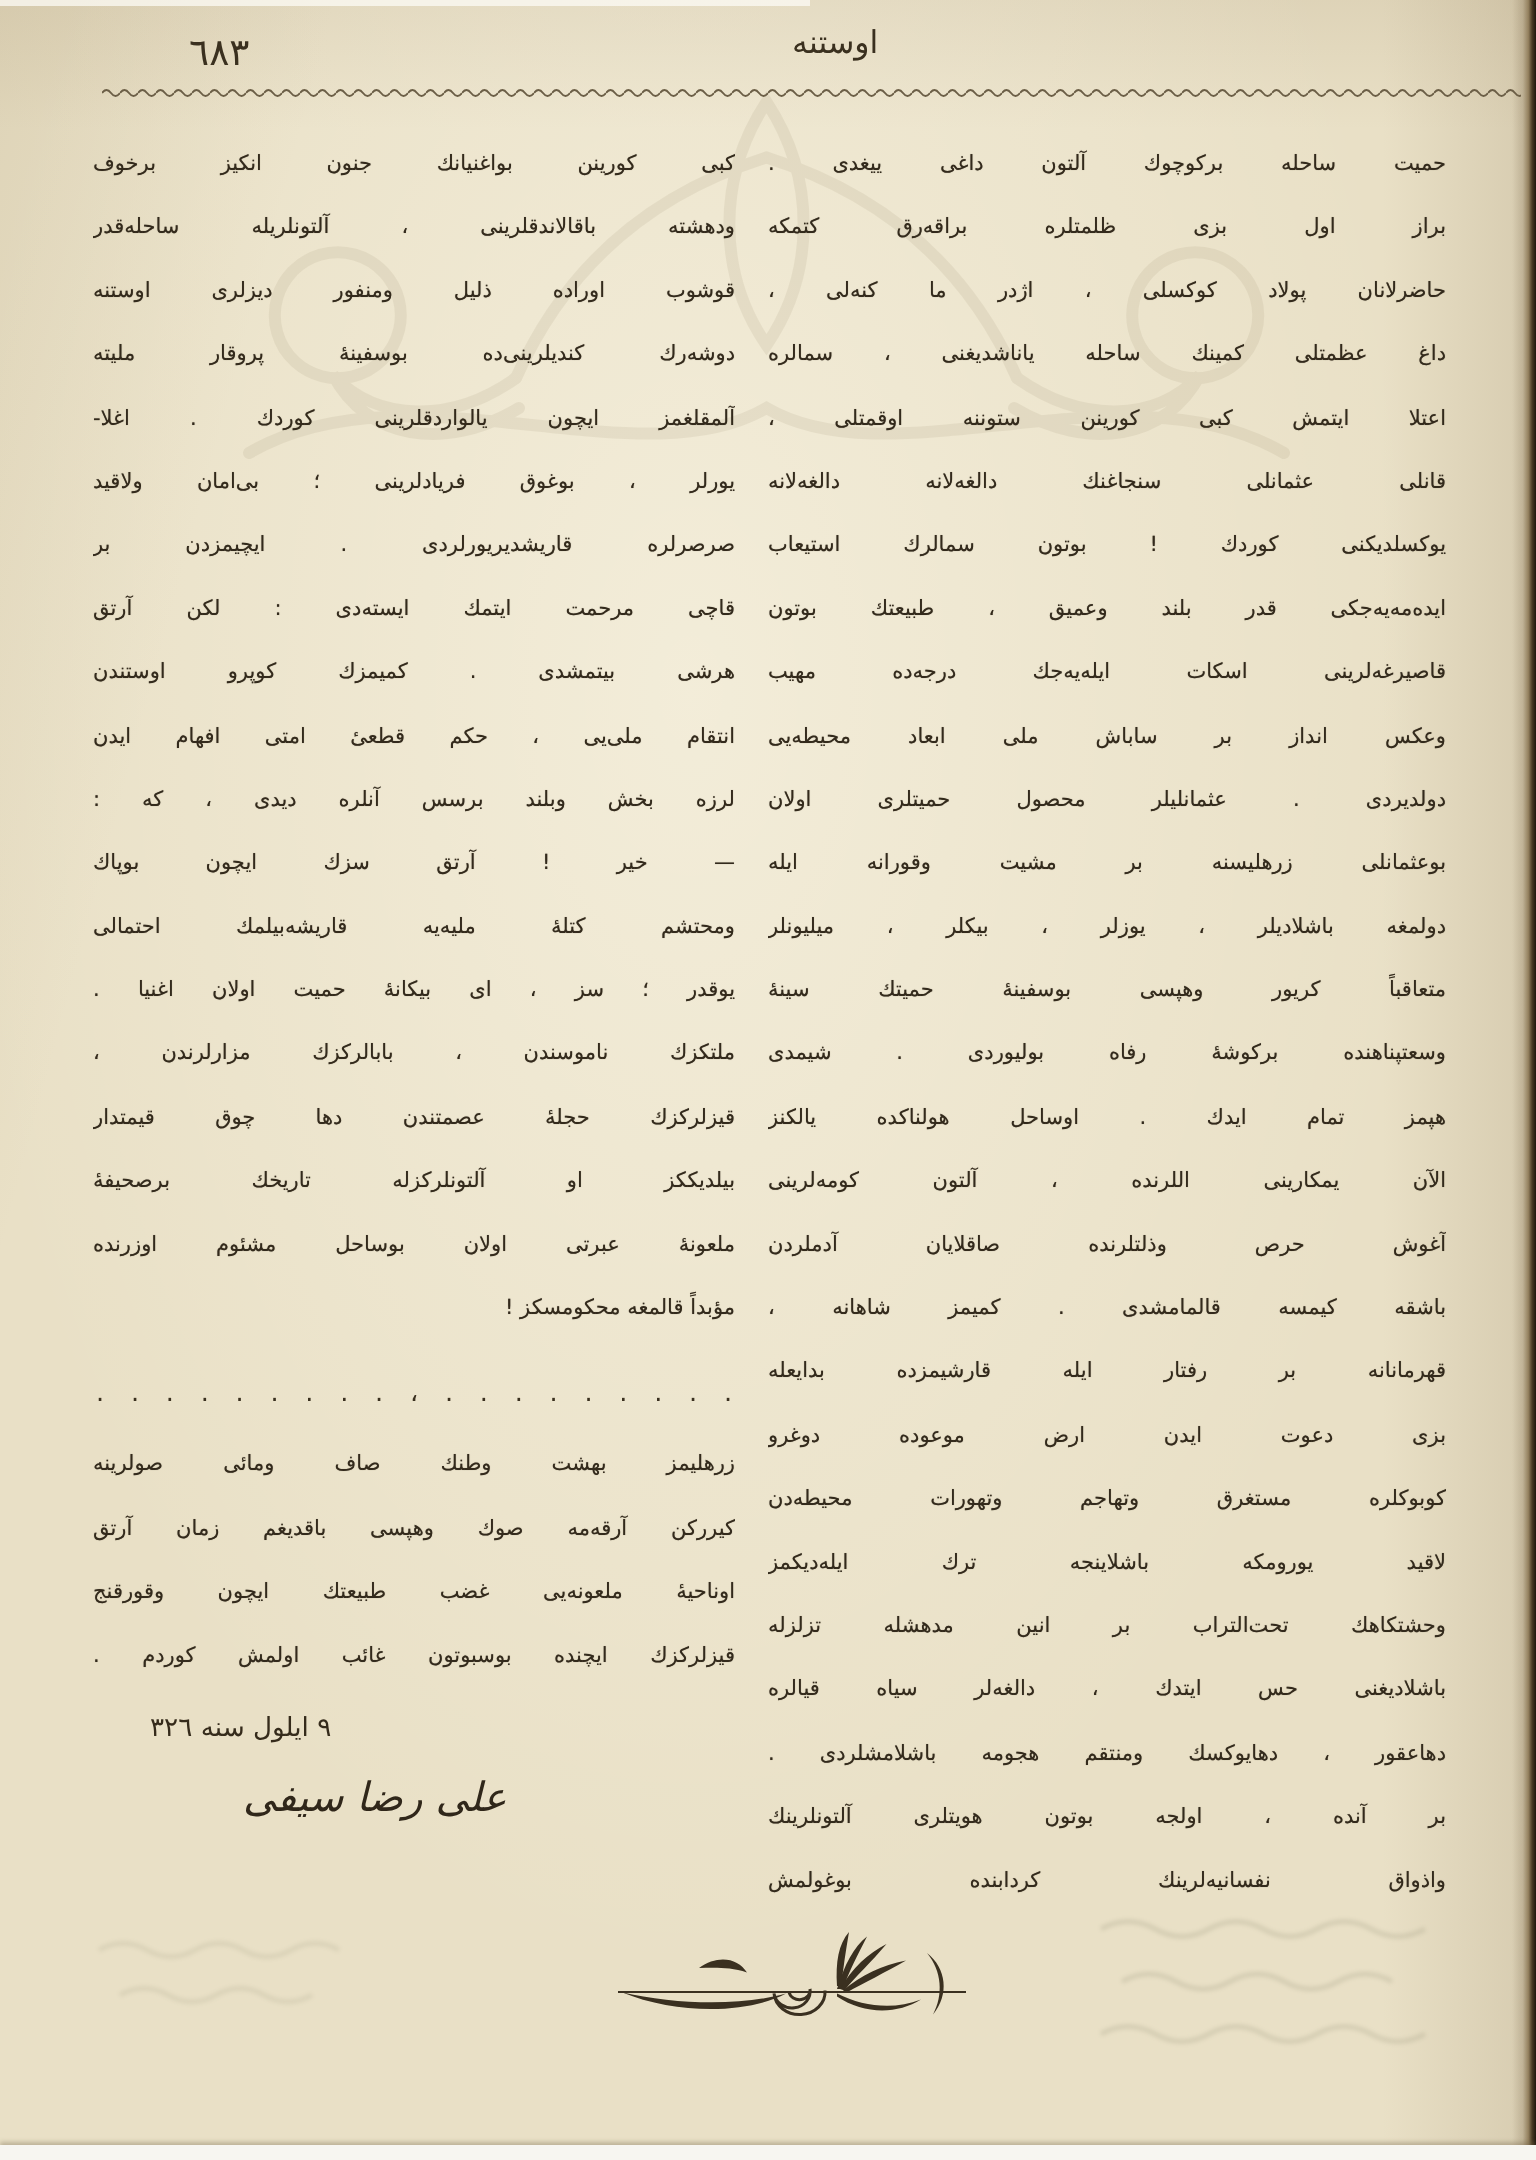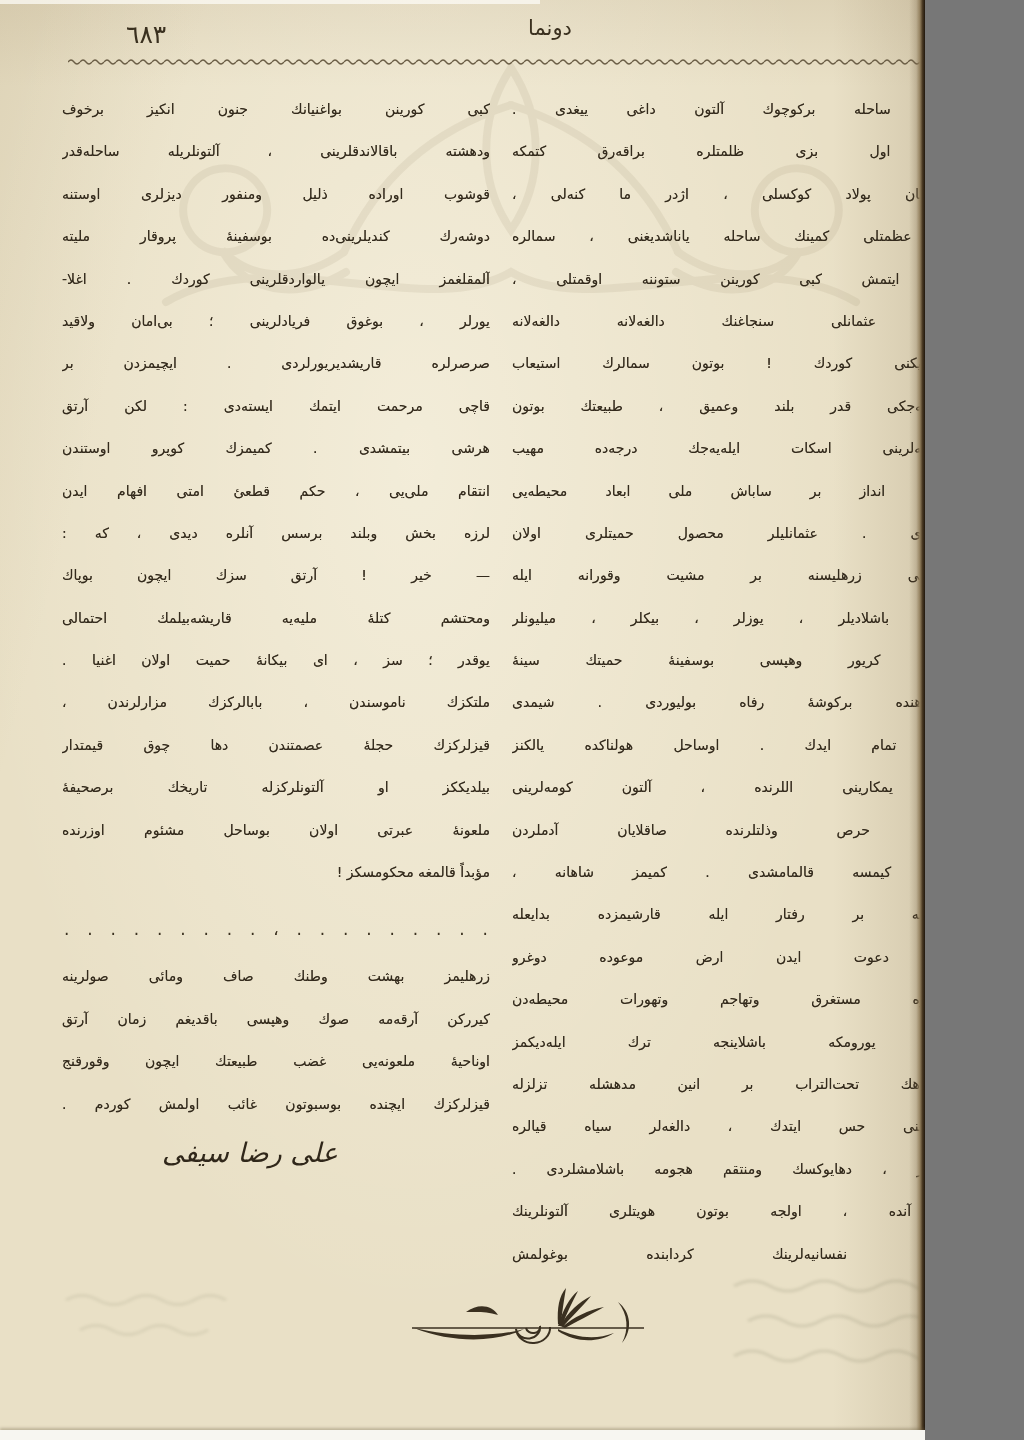--- a/index.html
+++ b/index.html
@@ -1,17 +1,17 @@
 <!DOCTYPE html>
 <html><head>
 <meta charset="utf-8">
 <style>
   html,body{margin:0;padding:0;background:#777;}
   .page{
-    position:relative;width:925px;height:1440px;overflow:hidden;
+    position:relative;width:1024px;height:1440px;overflow:hidden;
     background:
       radial-gradient(ellipse at 45% 32%, rgba(255,252,240,.45), rgba(255,252,240,0) 62%),
       linear-gradient(105deg, rgba(185,170,135,.22), rgba(185,170,135,0) 16%),
       linear-gradient(to left, rgba(140,120,85,.20), rgba(140,120,85,0) 10%),
       linear-gradient(to bottom, rgba(165,145,110,.16), rgba(165,145,110,0) 6%),
       #e9e0c6;
     font-family:"DejaVu Sans", sans-serif;
     color:#332a1c;
   }
   
@@ -83,41 +83,42 @@
       <path d="M298 192 c-42 30 -92 30 -122 -2 c22 42 74 52 124 22"></path>
       <path d="M632 192 c42 30 92 30 122 -2 c-22 42 -74 52 -124 22"></path>
       <path d="M120 242 C225 180 380 262 465 212 C550 262 705 180 810 242"></path>
       <path d="M150 120 a42 42 0 1 1 -1 1"></path>
       <path d="M780 120 a42 42 0 1 0 1 1"></path>
     </g>
   </svg>
 
   <header>
     <div class="page-number">٦٨٣</div>
-    <div class="page-title">دونما</div>
+    <div class="page-title">اوستنه</div>
   </header>
 
   <svg class="wavy-rule" width="946" height="10" viewBox="0 0 946 10">
     <defs>
       <pattern id="wv" width="12" height="10" patternUnits="userSpaceOnUse">
         <path d="M0 6 Q3 2 6 6 Q9 10 12 6" fill="none" stroke="#6b5e46" stroke-width="1.3"></path>
       </pattern>
     </defs>
     <rect width="946" height="10" fill="url(#wv)"></rect>
   </svg>
 
   <main class="columns">
     <section class="col col-right">
       <div data-repeat="columns.right.lines"><div class="text-line">حميت ساحله بركوچوك آلتون داغى ييغدى .</div><div class="text-line">براز اول بزى ظلمتلره براقه‌رق كتمكه</div><div class="text-line">حاضرلانان پولاد كوكسلى ، اژدر ما كنه‌لى ،</div><div class="text-line">داغ عظمتلى كمينك ساحله ياناشديغنى ، سمالره</div><div class="text-line">اعتلا ايتمش كبى كورينن ستوننه اوقمتلى ،</div><div class="text-line">قانلى عثمانلى سنجاغنك دالغه‌لانه دالغه‌لانه</div><div class="text-line">يوكسلديكنى كوردك ! بوتون سمالرك استيعاب</div><div class="text-line">ايده‌مه‌يه‌جكى قدر بلند وعميق ، طبيعتك بوتون</div><div class="text-line">قاصيرغه‌لرينى اسكات ايله‌يه‌جك درجه‌ده مهيب</div><div class="text-line">وعكس انداز بر ساباش ملى ابعاد محيطه‌يى</div><div class="text-line">دولديردى . عثمانليلر محصول حميتلرى اولان</div><div class="text-line">بوعثمانلى زرهليسنه بر مشيت وقورانه ايله</div><div class="text-line">دولمغه باشلاديلر ، يوزلر ، بيكلر ، ميليونلر</div><div class="text-line">متعاقباً كريور وهپسى بوسفينۀ حميتك سينۀ</div><div class="text-line">وسعتپناهنده بركوشۀ رفاه بوليوردى . شيمدى</div><div class="text-line">هپمز تمام ايدك . اوساحل هولناكده يالكنز</div><div class="text-line">الآن يمكارينى اللرنده ، آلتون كومه‌لرينى</div><div class="text-line">آغوش حرص وذلتلرنده صاقلايان آدملردن</div><div class="text-line">باشقه كيمسه قالمامشدى . كميمز شاهانه ،</div><div class="text-line">قهرمانانه بر رفتار ايله قارشيمزده بدايعله</div><div class="text-line">بزى دعوت ايدن ارض موعوده دوغرو</div><div class="text-line">كوبوكلره مستغرق وتهاجم وتهورات محيطه‌دن</div><div class="text-line">لاقيد يورومكه باشلاينجه ترك ايله‌ديكمز</div><div class="text-line">وحشتكاهك تحت‌التراب بر انين مدهشله تزلزله</div><div class="text-line">باشلاديغنى حس ايتدك ، دالغه‌لر سياه قيالره</div><div class="text-line">دهاعقور ، دهايوكسك ومنتقم هجومه باشلامشلردى .</div><div class="text-line">بر آنده ، اولجه بوتون هويتلرى آلتونلرينك</div><div class="text-line">واذواق نفسانيه‌لرينك كردابنده بوغولمش</div></div>
     </section>
     <section class="col col-left">
       <div data-repeat="columns.left.para1_lines"><div class="text-line">كبى كورينن بواغنيانك جنون انكيز برخوف</div><div class="text-line">ودهشته باقالاندقلرينى ، آلتونلريله ساحله‌قدر</div><div class="text-line">قوشوب اوراده ذليل ومنفور ديزلرى اوستنه</div><div class="text-line">دوشه‌رك كنديلرينى‌ده بوسفينۀ پروقار مليته</div><div class="text-line">آلمقلغمز ايچون يالواردقلرينى كوردك . اغلا-</div><div class="text-line">يورلر ، بوغوق فريادلرينى ؛ بى‌امان ولاقيد</div><div class="text-line">صرصرلره قاريشديريورلردى . ايچيمزدن بر</div><div class="text-line">قاچى مرحمت ايتمك ايسته‌دى : لكن آرتق</div><div class="text-line">هرشى بيتمشدى . كميمزك كوپرو اوستندن</div><div class="text-line">انتقام ملى‌يى ، حكم قطعىٔ امتى افهام ايدن</div><div class="text-line">لرزه بخش وبلند برسس آنلره ديدى ، كه :</div><div class="text-line">— خير ! آرتق سزك ايچون بوپاك</div><div class="text-line">ومحتشم كتلۀ مليه‌يه قاريشه‌بيلمك احتمالى</div><div class="text-line">يوقدر ؛ سز ، اى بيكانۀ حميت اولان اغنيا .</div><div class="text-line">ملتكزك ناموسندن ، بابالركزك مزارلرندن ،</div><div class="text-line">قيزلركزك حجلۀ عصمتندن دها چوق قيمتدار</div><div class="text-line">بيلديككز او آلتونلركزله تاريخك برصحيفۀ</div><div class="text-line">ملعونۀ عبرتى اولان بوساحل مشئوم اوزرنده</div></div>
       <div class="text-line no-just">مؤبداً قالمغه محكومسكز !</div>
       <div class="dotted-separator">. . . . . . . . . ، . . . . . . . . .</div>
       <div data-repeat="columns.left.para2_lines"><div class="text-line">زرهليمز بهشت وطنك صاف ومائى صولرينه</div><div class="text-line">كيرركن آرقه‌مه صوك وهپسى باقديغم زمان آرتق</div><div class="text-line">اوناحيۀ ملعونه‌يى غضب طبيعتك ايچون وقورقنج</div><div class="text-line">قيزلركزك ايچنده بوسبوتون غائب اولمش كوردم .</div></div>
+      <div class="date-line">٩ ايلول سنه ٣٢٦</div>
       <div class="signature">على رضا سيفى</div>
     </section>
   </main>
 
   <svg class="flourish" width="240" height="80" viewBox="0 0 240 80">
     <g fill="#3a3020" stroke="none">
       <path d="M4 42 H236" stroke="#3a3020" stroke-width="1.4" fill="none"></path>
       <path d="M6 42 C45 58 92 56 116 43 C88 51 44 51 6 42 Z"></path>
       <path d="M58 26 C70 17 84 19 90 29 C78 25 67 26 58 26 Z"></path>
       <path d="M142 41 a17 15 0 1 1 -34 2 a12 11 0 1 0 24 -3 a7 6 0 1 1 -14 2" fill="none" stroke="#3a3020" stroke-width="2"></path>

